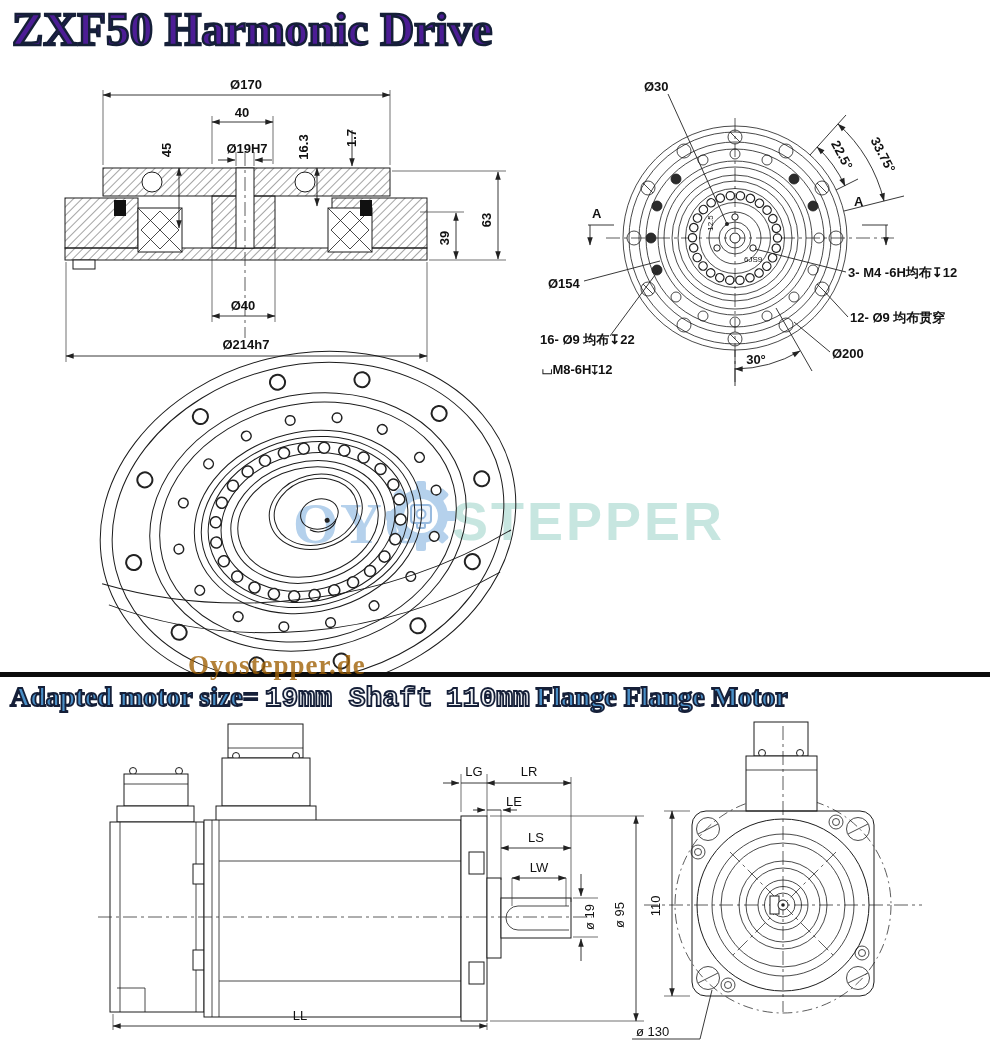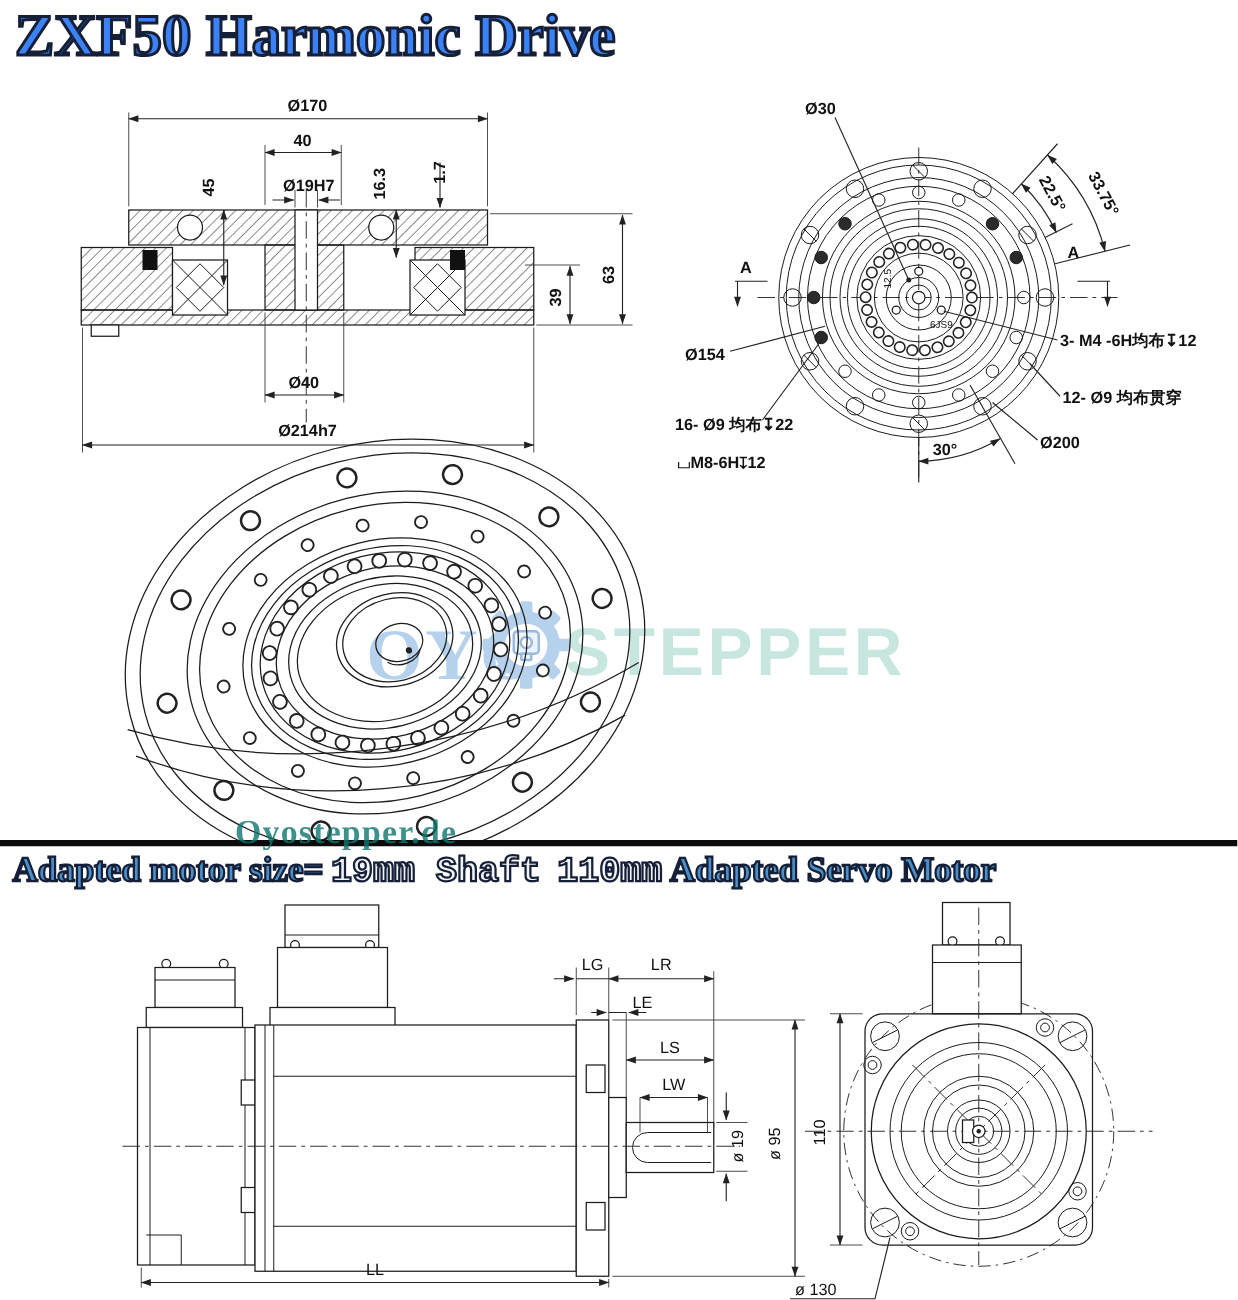--- a/index.html
+++ b/index.html
@@ -1,33 +1,33 @@
 <!DOCTYPE html>
 <html><head>
 <meta charset="utf-8">
 <style>
   html,body{margin:0;padding:0;}
   body{width:990px;height:1040px;position:relative;background:#ffffff;overflow:hidden;
        font-family:"Liberation Sans",sans-serif;}
   
   .big-title{position:absolute;left:12px;top:2px;
     font-family:"Liberation Serif",serif;font-weight:bold;font-size:47px;
-    color:#3b82f6;-webkit-text-stroke:2.4px #151f38;
+    color:#4c1d95;-webkit-text-stroke:2.4px #151f38;
     text-shadow:0 0 1px #151f38;letter-spacing:0px;white-space:nowrap;}
   .sub-title{position:absolute;left:10px;top:681px;
     font-family:"Liberation Serif",serif;font-weight:bold;font-size:28px;
     -webkit-text-stroke:1.8px #151f38;text-shadow:0 0 1px #151f38;white-space:nowrap;}
   .sub-title .blue{color:#4a8fc7;}
   .sub-title .white{color:#f2f4f6;font-family:Liberation Mono, monospace;}
   .sub-title span{margin-right:6px;}
   
   .divider{position:absolute;left:0;top:672px;width:990px;height:5px;background:#0c0c0c;z-index:4;}
   .wm-domain{position:absolute;left:188px;top:650px;z-index:5;
     font-family:"Liberation Serif",serif;font-weight:bold;font-size:27px;
-    color:#0f766e;opacity:.8;letter-spacing:1px;}
+    color:#a16207;opacity:.8;letter-spacing:1px;}
   
   svg{position:absolute;left:0;}
   .ln{stroke:#1c1c1c;stroke-width:1;fill:none;}
   .ln2{stroke:#1c1c1c;stroke-width:.8;fill:none;}
   .lnf{stroke:#1c1c1c;stroke-width:1;fill:#ffffff;}
   .hatched{fill:url(#hatch);stroke:#1c1c1c;stroke-width:1;}
   .dim{stroke:#222;stroke-width:.9;fill:none;}
   .ext{stroke:#333;stroke-width:.7;fill:none;}
   .cl{stroke:#333;stroke-width:.8;stroke-dasharray:14 4 3 4;fill:none;}
   .dash-circ{stroke:#333;stroke-width:.8;stroke-dasharray:10 4 2 4;fill:none;}
@@ -297,21 +297,21 @@
         <path class="ln" d="M -193,0 A 400 330 0 0 0 199,22"></path>
       </g>
   </g>
 </svg>
 
 <div class="divider"></div>
 <div class="wm-domain">Oyostepper.de</div>
 
 <div class="sub-title">
   <span class="blue">Adapted motor size=</span><span class="white">19mm Shaft</span>
-  <span class="white">110mm</span><span class="blue">Adapted Servo Motor</span>
+  <span class="white">110mm</span><span class="blue">Flange Flange Motor</span>
 </div>
 
 <svg style="top:718px;" width="990" height="322" viewBox="0 718 990 322">
   <defs>
     <marker id="arr2" viewBox="0 0 10 10" refX="9.5" refY="5" markerWidth="11" markerHeight="9" orient="auto-start-reverse">
       <path d="M0,1.6 L10,5 L0,8.4 z" fill="#222"></path>
     </marker>
   </defs>
 
   <g>

